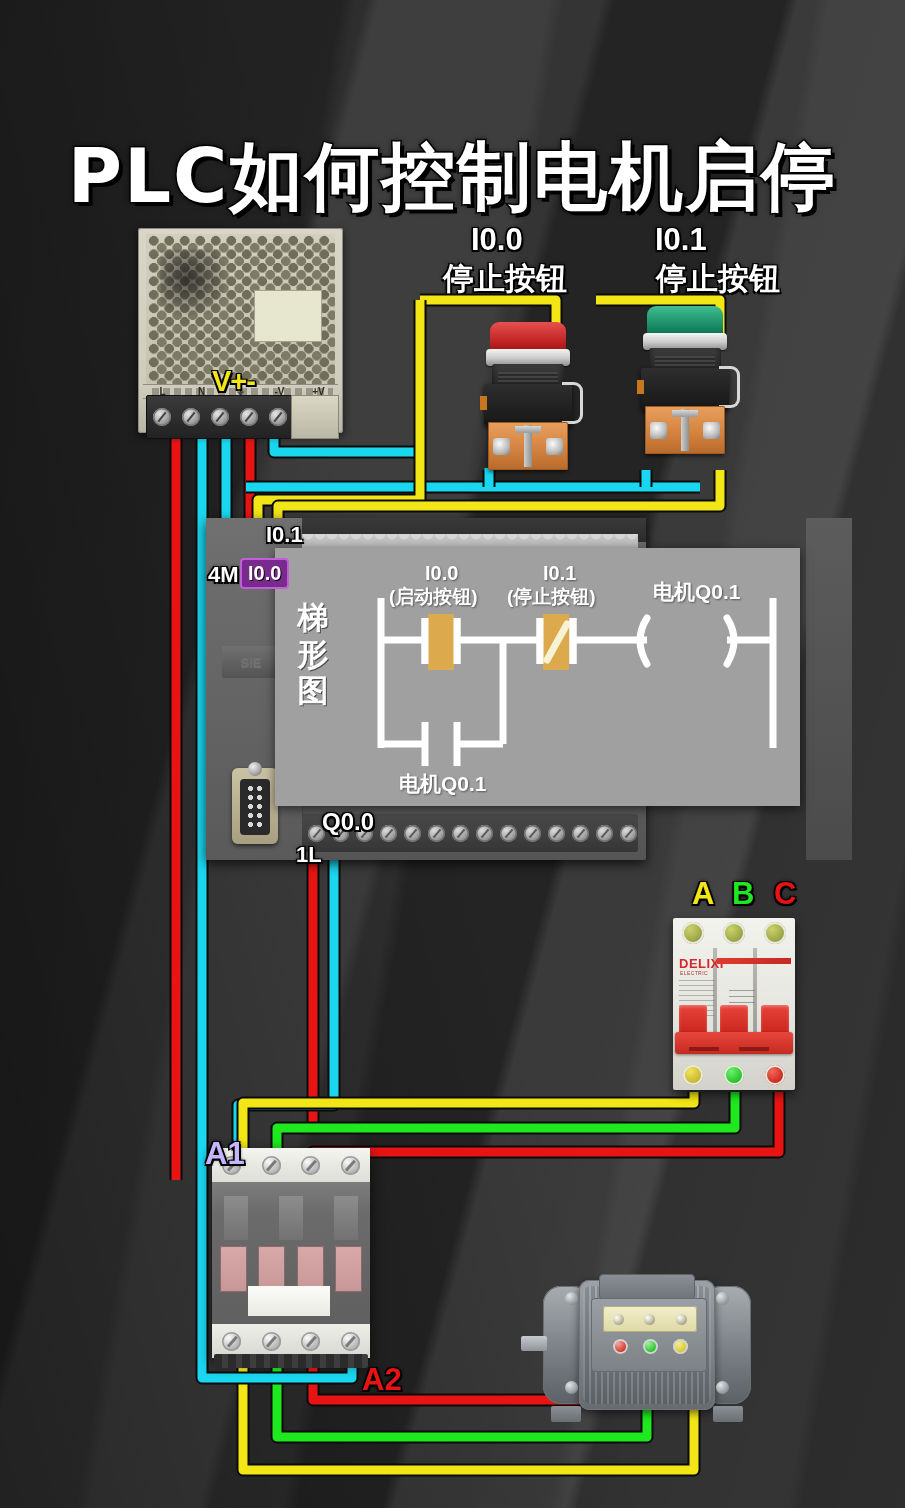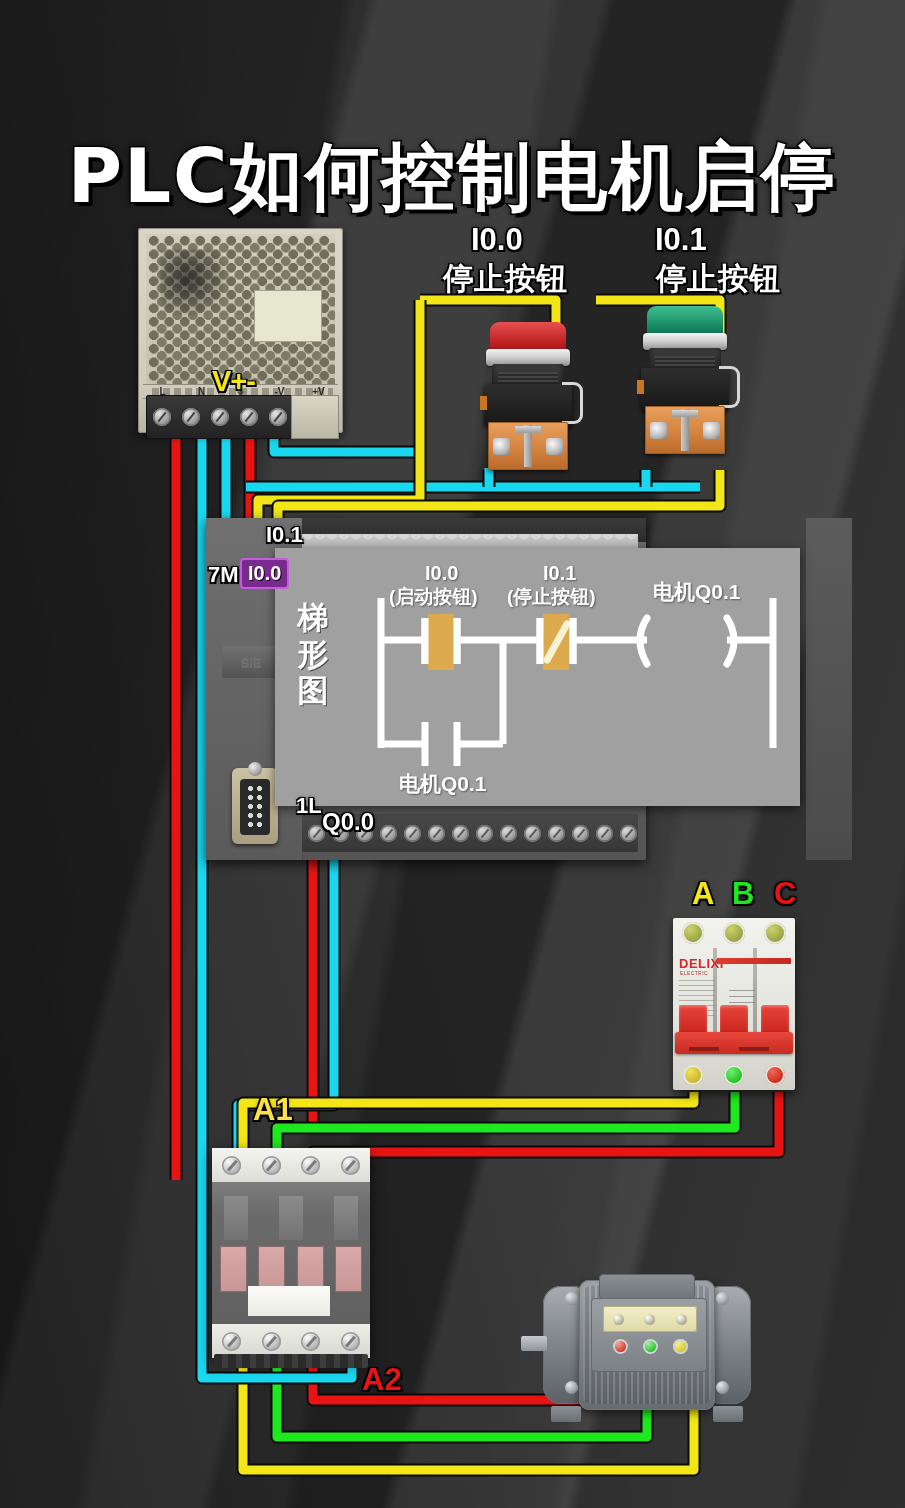--- a/index.html
+++ b/index.html
@@ -629,25 +629,25 @@
       <i class="hole"></i>
       <i class="hole"></i>
       <i class="hole"></i>
       <i class="hole"></i>
       <i class="hole"></i>
       <i class="hole"></i>
     </div>
   </div>
 
   <div class="lbl mid" style="left:266px;top:522px;">I0.1</div>
-  <div class="lbl mid" style="left:208px;top:562px;">7M</div>
+  <div class="lbl mid" style="left:208px;top:562px;">4M</div>
   <div style="position:absolute;left:240px;top:558px;padding:2px 6px;border-radius:4px;background:#7a2a8f;border:2px solid #c060d8;z-index:6;">
     <span style="color:#fff;font-size:20px;font-weight:bold;text-shadow:1px 1px 0 #000;">I0.0</span>
   </div>
-  <div class="lbl mid" style="left:296px;top:793px;z-index:6;">1L</div>
+  <div class="lbl mid" style="left:296px;top:842px;z-index:6;">1L</div>
   <div class="lbl mid" style="left:322px;top:808px;z-index:6;font-size:24px;">Q0.0</div>
 
   <div id="ladder">
     <div class="lad-title">梯形图</div>
 
     <div class="lad-cap" style="left:150px;top:14px;font-size:20px;">I0.0</div>
     <div class="lad-cap" style="left:114px;top:36px;font-size:19px;text-align:center;">(启动按钮)</div>
     <div class="lad-cap" style="left:268px;top:14px;font-size:20px;">I0.1</div>
     <div class="lad-cap" style="left:232px;top:36px;font-size:19px;">(停止按钮)</div>
     <div class="lad-cap" style="left:378px;top:30px;font-size:21px;">电机Q0.1</div>
@@ -724,21 +724,21 @@
       <i class="h"></i>
     </div>
     <div class="brk-bar"></div>
     <div class="brk-botterm">
       <i class="t" style="background:radial-gradient(circle at 36% 32%,#f0e45a,#c9b62f 62%,#8e8020);"></i>
       <i class="t" style="background:radial-gradient(circle at 36% 32%,#6ef06e,#26c226 62%,#158715);"></i>
       <i class="t" style="background:radial-gradient(circle at 36% 32%,#f06a5a,#d0281c 62%,#8e1810);"></i>
     </div>
   </div>
 
-  <div class="lbl big" style="left:205px;top:1092px;color:#fde047;z-index:9;margin-left:48px;">A1</div>
+  <div class="lbl big" style="left:205px;top:1136px;color:#c4b5fd;z-index:9;">A1</div>
   <div class="lbl big" style="left:362px;top:1362px;color:#e81414;z-index:9;">A2</div>
 
   <div id="contactor">
     <div class="ct-body"></div>
     <div class="ct-mid">
       <div class="ct-pillars">
         <i></i>
         <i></i>
         <i></i>
       </div>

